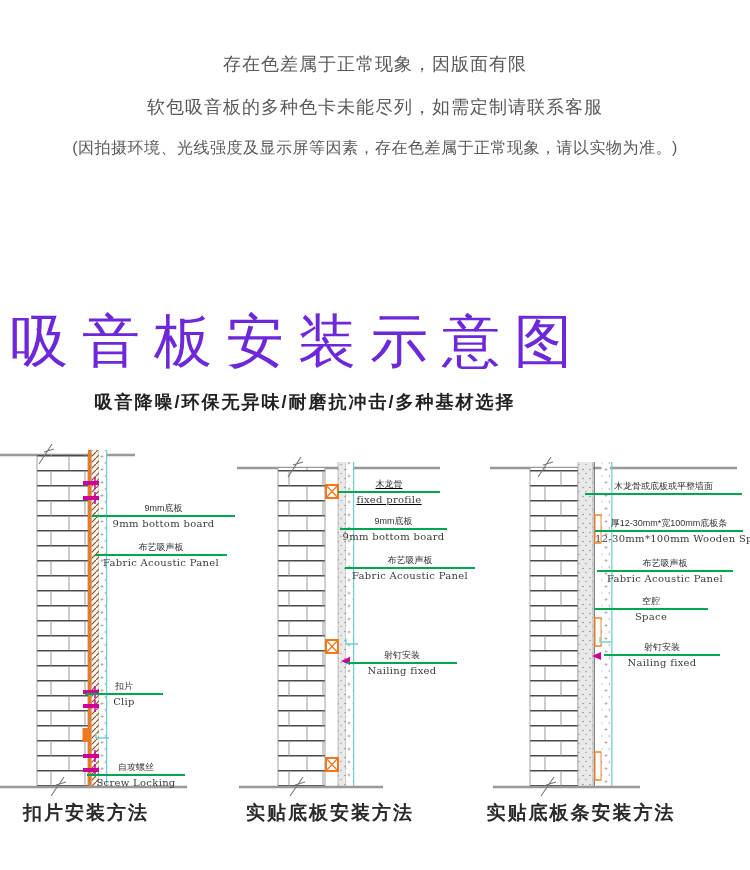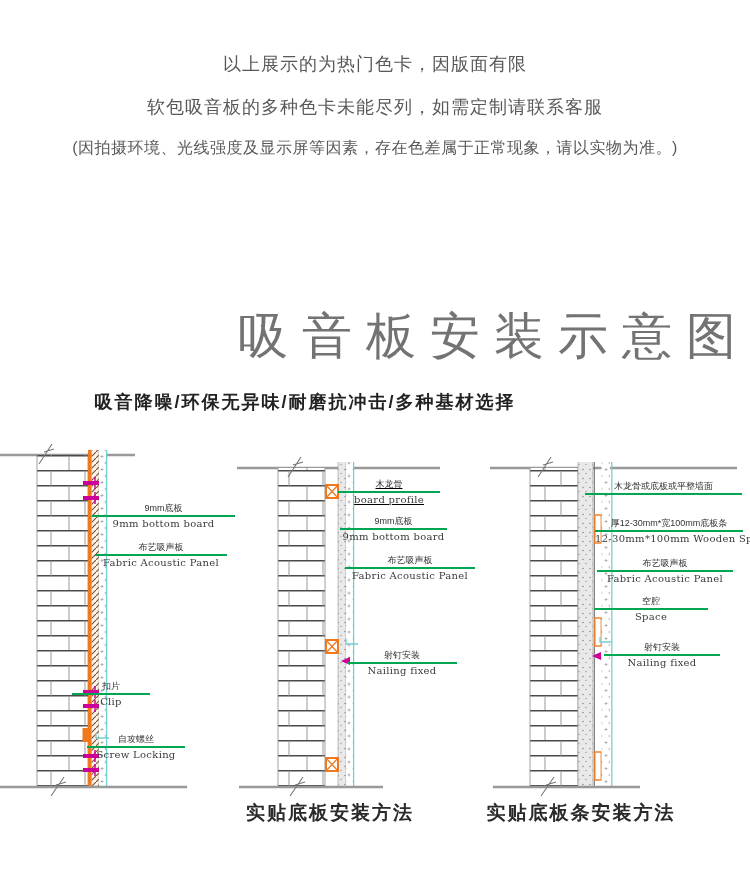--- a/index.html
+++ b/index.html
@@ -3,22 +3,22 @@
 <meta charset="utf-8">
 <style>
   html,body{margin:0;padding:0;background:#fff;}
   .page{position:relative;width:750px;height:870px;background:#ffffff;overflow:hidden;
         font-family:"Liberation Sans",sans-serif;}
   
   .notice{position:absolute;top:52px;left:0;width:750px;text-align:center;color:#595959;}
   .notice .n1{font-size:18px;letter-spacing:1px;margin-bottom:19px;}
   .notice .n2{font-size:16px;letter-spacing:0.5px;}
   
-  .title{position:absolute;top:303px;left:0;width:750px;margin:0;text-align:right;
-         font-size:50px;font-weight:400;color:#737373;letter-spacing:14px;padding-left:10px;
+  .title{position:absolute;top:303px;left:0;width:750px;margin:0;text-align:left;
+         font-size:58px;font-weight:400;color:#6d28d9;letter-spacing:14px;padding-left:10px;
          box-sizing:border-box;}
   .subtitle{position:absolute;top:390px;left:0;width:610px;text-align:center;
             font-size:18px;font-weight:700;color:#222;letter-spacing:2px;}
   
   .diag-svg{position:absolute;left:0;top:440px;}
   
   .dlabel{position:absolute;text-align:center;}
   .dlabel .zh{font-size:9px;color:#333;line-height:11px;white-space:nowrap;}
   .dlabel .line{height:2px;background:#00a651;margin:1px 0 1px 0;}
   .dlabel .en{font-size:10px;color:#3a3a3a;line-height:12px;white-space:nowrap;
@@ -26,21 +26,21 @@
   
   .caption{position:absolute;top:800px;transform:translateX(-50%);
            font-size:19px;font-weight:700;color:#2a2a2a;letter-spacing:2px;white-space:nowrap;}
 </style>
 </head>
 <body>
 
 <div class="page">
 
   <div class="notice">
-    <div class="n1">以上展示的为热门色卡，因版面有限</div>
+    <div class="n1">存在色差属于正常现象，因版面有限</div>
     <div class="n1">软包吸音板的多种色卡未能尽列，如需定制请联系客服</div>
     <div class="n2">(因拍摄环境、光线强度及显示屏等因素，存在色差属于正常现象，请以实物为准。)</div>
   </div>
 
   <h1 class="title">吸音板安装示意图</h1>
   <div class="subtitle">吸音降噪/环保无异味/耐磨抗冲击/多种基材选择</div>
 
   <svg class="diag-svg" width="750" height="360" viewBox="0 0 750 360">
     <defs>
       <pattern id="brick" width="34" height="30" patternUnits="userSpaceOnUse">
@@ -143,35 +143,35 @@
   <div class="dlabel" style="left:92px;top:503px;width:143px;">
     <div class="zh">9mm底板</div>
     <div class="line"></div>
     <div class="en">9mm bottom board</div>
   </div>
   <div class="dlabel" style="left:95px;top:542px;width:132px;">
     <div class="zh">布艺吸声板</div>
     <div class="line"></div>
     <div class="en">Fabric Acoustic Panel</div>
   </div>
-  <div class="dlabel" style="left:72px;top:681px;width:78px;">
+  <div class="dlabel" style="left:85px;top:681px;width:78px;">
     <div class="zh">扣片</div>
     <div class="line"></div>
     <div class="en">Clip</div>
   </div>
-  <div class="dlabel" style="left:87px;top:734px;width:98px;">
+  <div class="dlabel" style="left:87px;top:762px;width:98px;">
     <div class="zh">自攻螺丝</div>
     <div class="line"></div>
     <div class="en">Screw Locking</div>
   </div>
 
   <div class="dlabel" style="left:338px;top:479px;width:102px;text-decoration:underline;">
     <div class="zh">木龙骨</div>
     <div class="line"></div>
-    <div class="en">board profile</div>
+    <div class="en">fixed profile</div>
   </div>
   <div class="dlabel" style="left:340px;top:516px;width:107px;">
     <div class="zh">9mm底板</div>
     <div class="line"></div>
     <div class="en">9mm bottom board</div>
   </div>
   <div class="dlabel" style="left:345px;top:555px;width:130px;">
     <div class="zh">布艺吸声板</div>
     <div class="line"></div>
     <div class="en">Fabric Acoustic Panel</div>
@@ -201,16 +201,17 @@
     <div class="zh">空腔</div>
     <div class="line"></div>
     <div class="en">Space</div>
   </div>
   <div class="dlabel" style="left:604px;top:642px;width:116px;">
     <div class="zh">射钉安装</div>
     <div class="line"></div>
     <div class="en">Nailing fixed</div>
   </div>
 
+  <div class="caption" style="left:86px;">扣片安装方法</div>
   <div class="caption" style="left:581px;">实贴底板条安装方法</div>
   <div class="caption" style="left:330px;">实贴底板安装方法</div>
 
 </div>
 
 </body></html>

